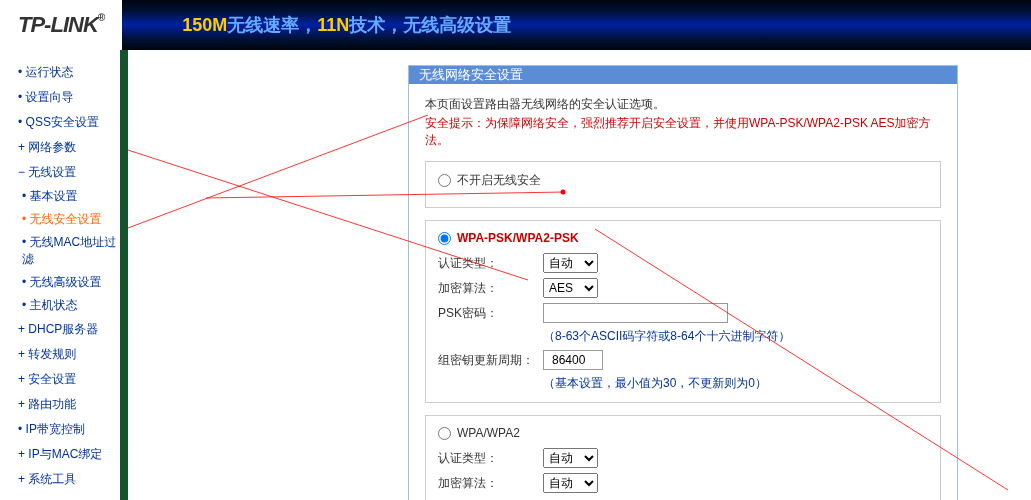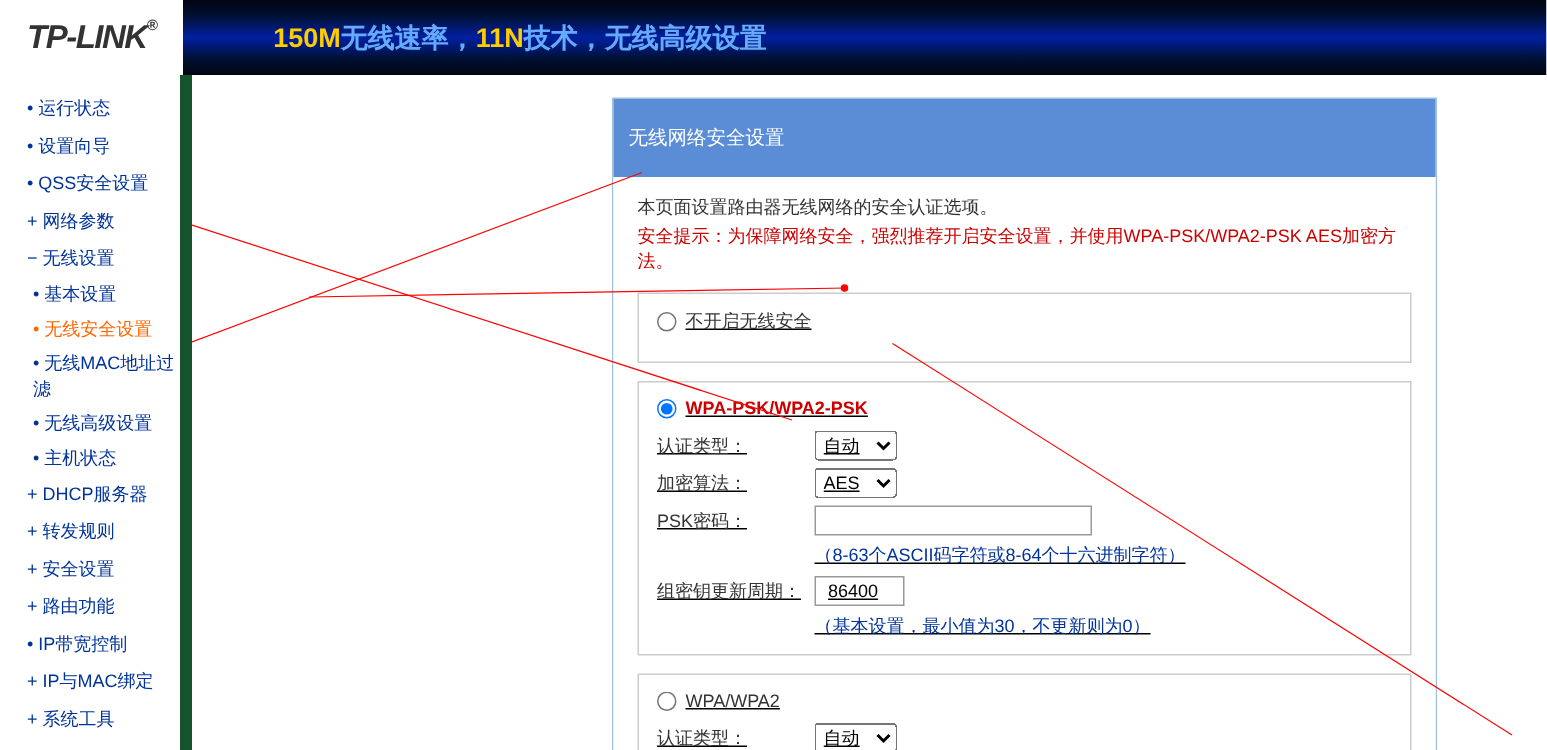--- a/index.html
+++ b/index.html
@@ -21,27 +21,27 @@
     .nav-item.expanded::before { content: "− "; }
     .sub-items { padding-left: 22px; }
     .sub-item { padding: 3px 0; color: #003399; cursor: pointer; font-size: 12px; }
     .sub-item::before { content: "• "; }
     .sub-item.active { color: #ff6600; }
     
     .content { flex: 1; background: #fff; padding: 15px 0 0 0; overflow-y: scroll; position: relative; }
     .content-inner { margin-left: 280px; }
     
     .panel { border: 1px solid #a0c0e0; width: 550px; }
-    .panel-header { background: #5a8dd6; color: #fff; padding: 17px 10px; font-size: 13px; }
+    .panel-header { background: #5a8dd6; color: #fff; padding: 0 10px; font-size: 13px; }
     .panel-body { padding: 12px 16px; background: #fff; }
     
     .intro-text { color: #333; margin-bottom: 2px; }
     .warning-text { color: #cc0000; }
     
-    .section { border: 1px solid #ccc; margin-top: 12px; padding: 10px 12px; text-decoration: underline; }
+    .section { border: 1px solid #ccc; margin-top: 12px; padding: 10px 12px; }
     .radio-row { margin-bottom: 8px; display: flex; align-items: center; }
     .radio-row input[type="radio"] { margin-right: 6px; }
     .radio-row label { color: #cc0000; font-weight: bold; }
     .radio-row label.normal { color: #333; font-weight: normal; }
     
     .form-row { display: flex; align-items: center; margin: 5px 0; font-size: 12px; }
     .form-label { width: 105px; color: #333; }
     .form-row select { width: 55px; font-size: 12px; padding: 1px; }
     .form-row input[type="text"] { font-size: 12px; padding: 2px 8px; border: 1px solid #999; }
     .form-row input[type="text"].wide { width: 185px; }

